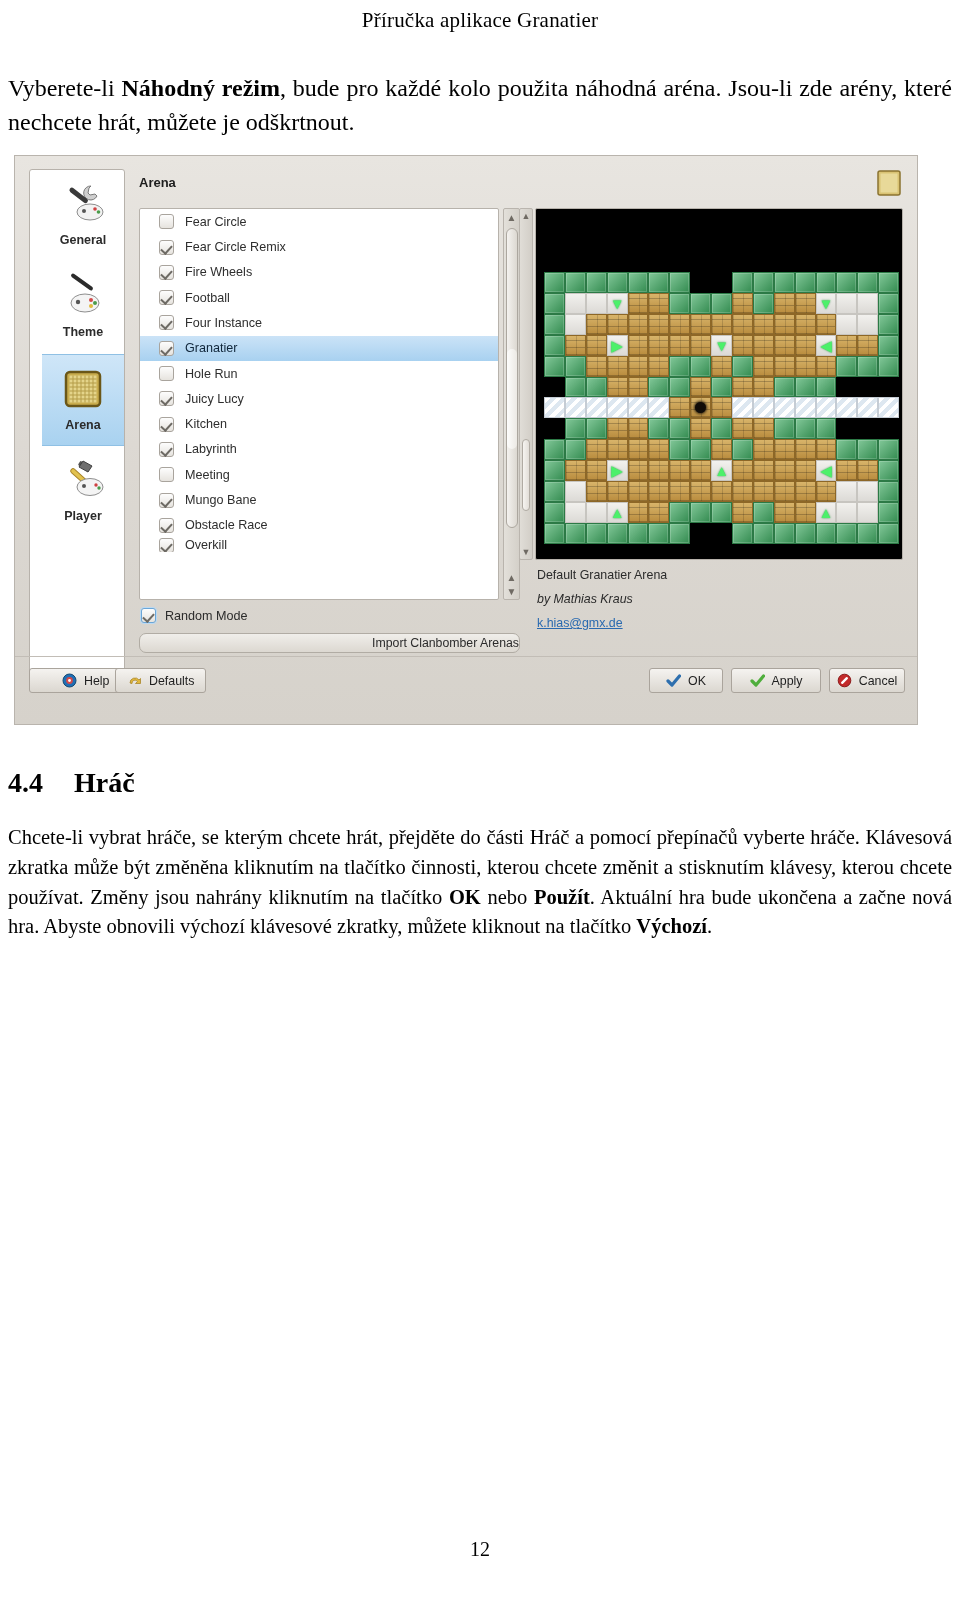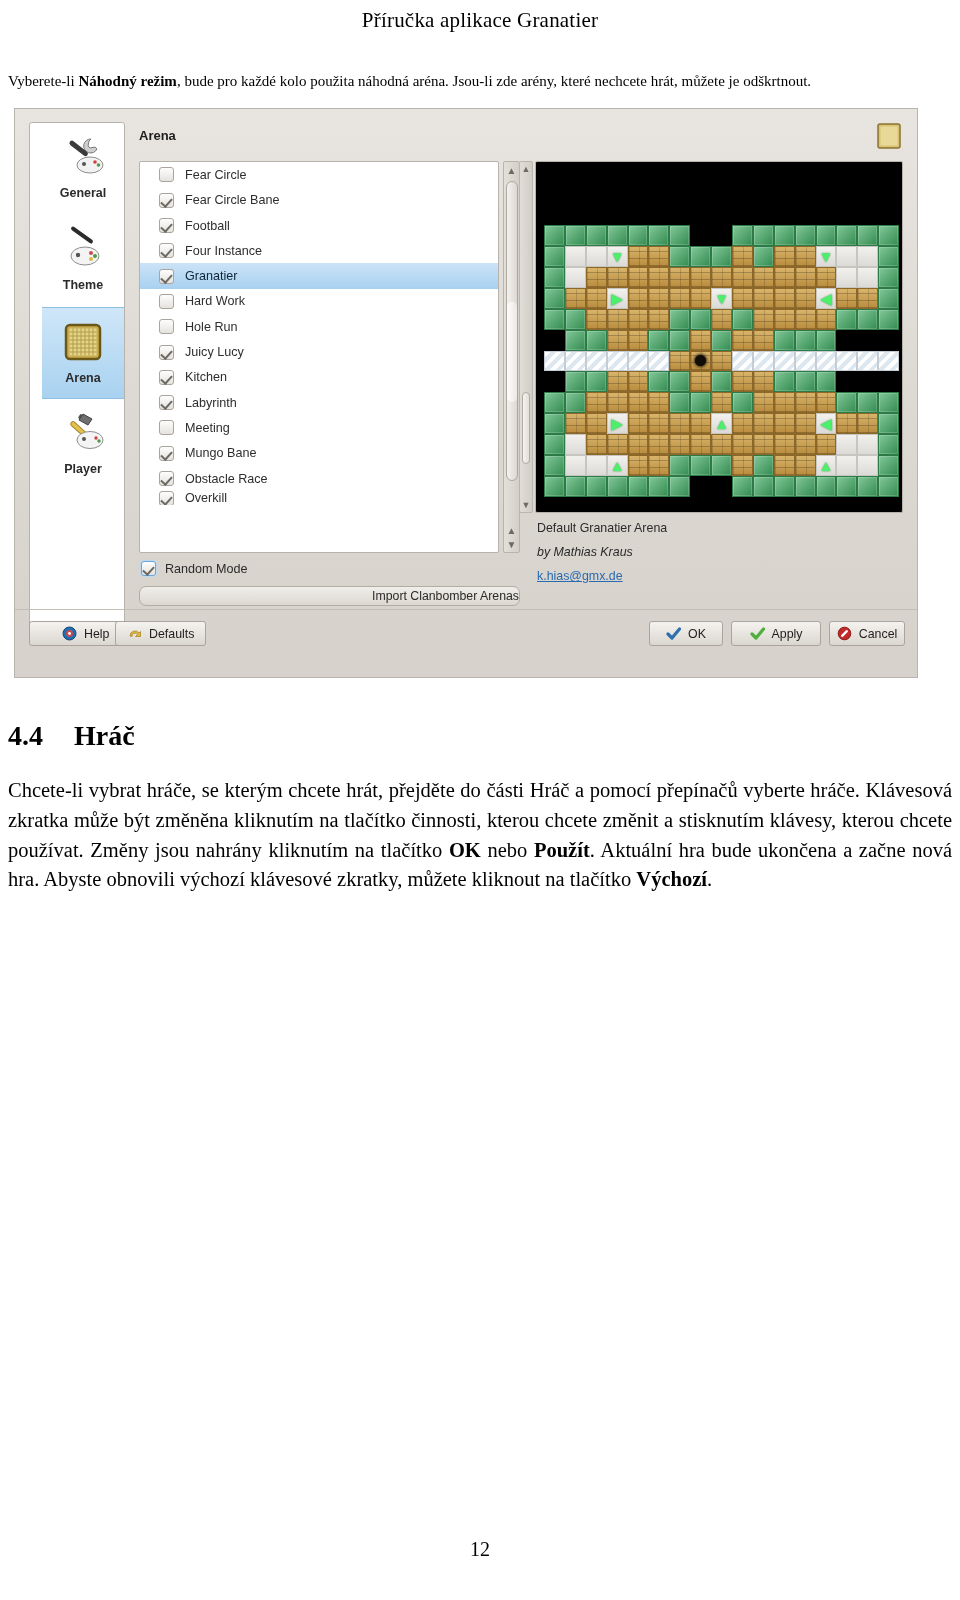--- a/index.html
+++ b/index.html
@@ -15,21 +15,21 @@
 
   
   .page-header {
     text-align:center;
     font-size:21px;
     padding-top:8px;
     letter-spacing:.2px;
   }
   .intro {
     margin:38px 8px 12px 8px;
-    font-size:15px;
+    font-size:24px;
     line-height:1.42;
     text-align:justify;
   }
   .intro b { font-weight:bold; }
 
   .figure-wrap {
     margin:16px 14px 0 14px;
     width:904px;
   }
 
@@ -405,37 +405,37 @@
       </div>
     </div>
 
     <div class="listbox" id="arena-list">
         <div class="row">
           <span class="cb"></span>
           <span>Fear Circle</span>
         </div>
         <div class="row">
           <span class="cb on"></span>
-          <span>Fear Circle Bane</span>
+          <span>Fear Circle Remix</span>
+        </div>
+        <div class="row">
+          <span class="cb on"></span>
+          <span>Fire Wheels</span>
         </div>
         <div class="row">
           <span class="cb on"></span>
           <span>Football</span>
         </div>
         <div class="row">
           <span class="cb on"></span>
           <span>Four Instance</span>
         </div>
         <div class="row sel">
           <span class="cb on"></span>
           <span>Granatier</span>
-        </div>
-        <div class="row">
-          <span class="cb"></span>
-          <span>Hard Work</span>
         </div>
         <div class="row">
           <span class="cb"></span>
           <span>Hole Run</span>
         </div>
         <div class="row">
           <span class="cb on"></span>
           <span>Juicy Lucy</span>
         </div>
         <div class="row">

